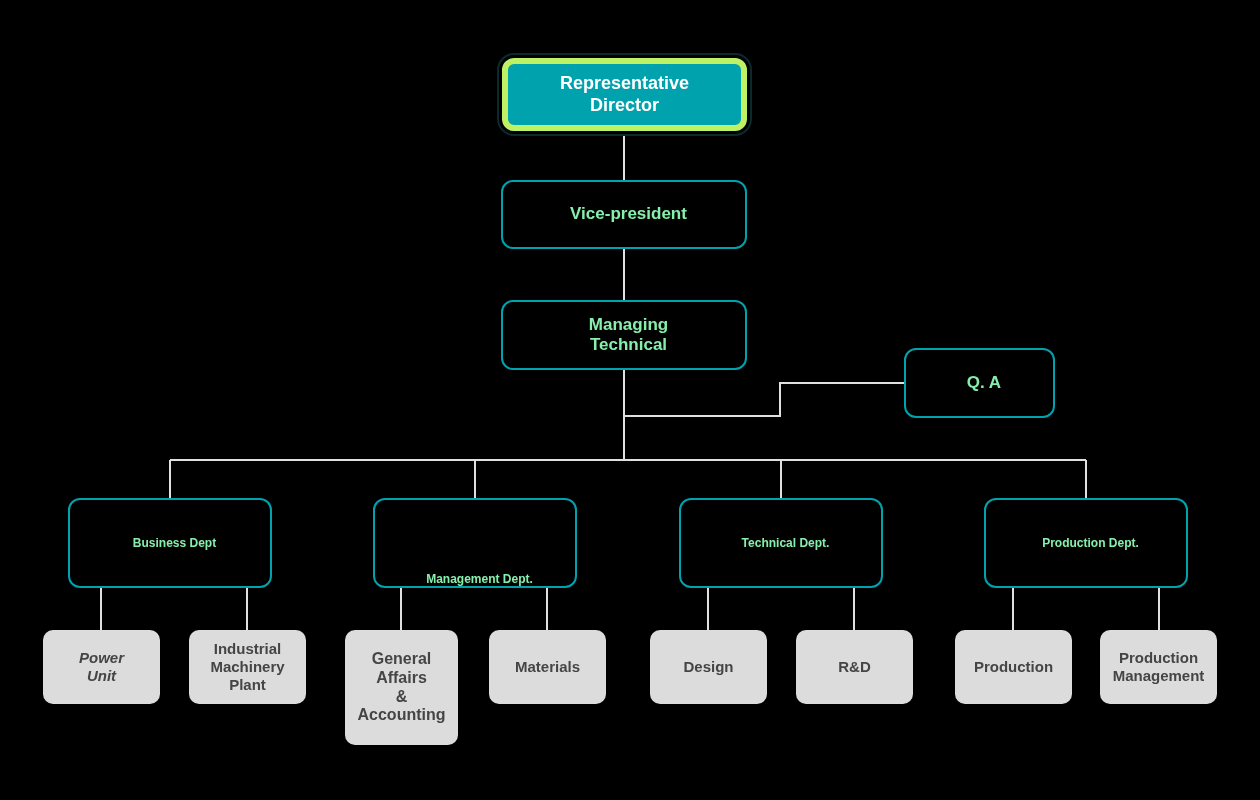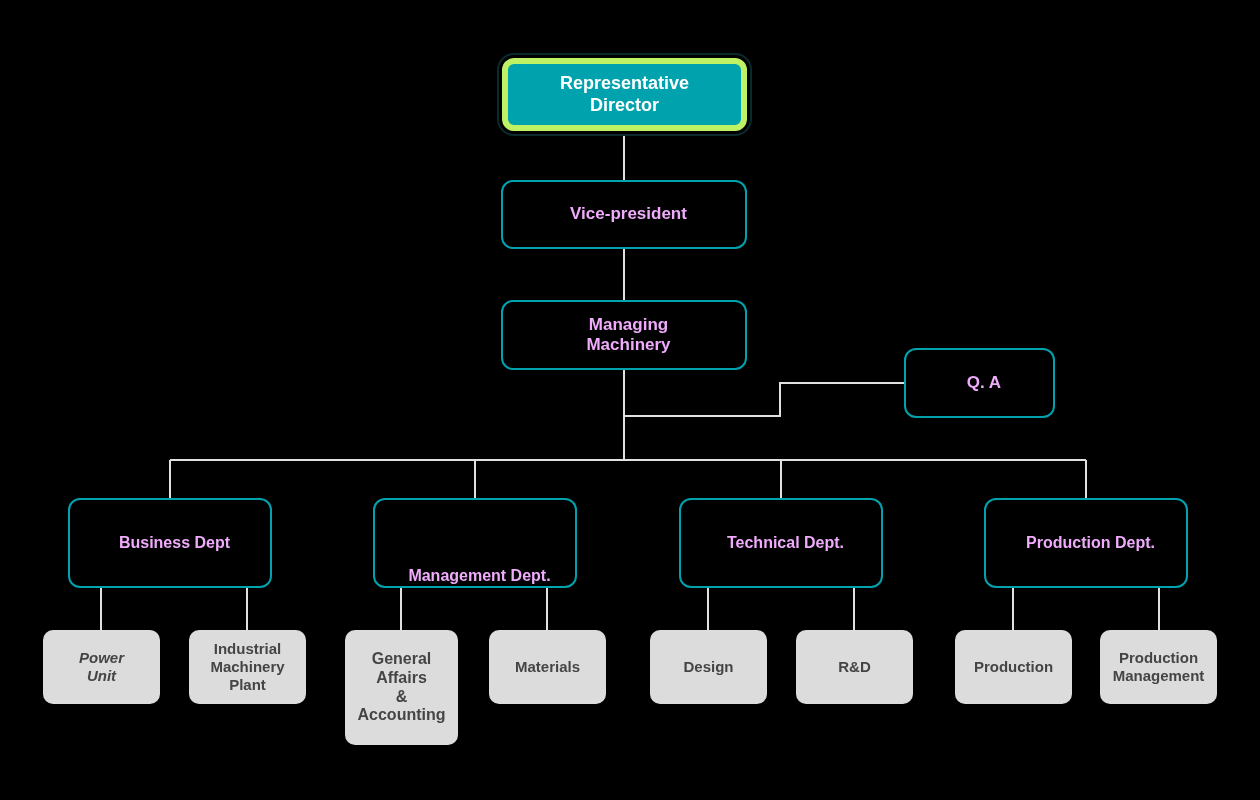--- a/index.html
+++ b/index.html
@@ -46,27 +46,27 @@
     border: 6px solid #bef264;
     color: #FFFFFF;
     font-size: 18px;
     font-weight: bold;
     box-shadow: 0 0 0 3px #000000, 0 0 0 5px #0b2a2c;
   }
   
   .node.level-outline {
     background: transparent;
     border: 2px solid #00A2AE;
-    color: #f0abfc;
+    color: #86efac;
     font-size: 17px;
     font-weight: bold;
     padding-left: 9px;
   }
   .node.level-outline.small {
-    font-size: 16px;
+    font-size: 12px;
   }
   
   .node.level-leaf {
     background: #DCDCDC;
     border: none;
     color: #454545;
     font-size: 15px;
     font-weight: bold;
     border-radius: 10px;
   }
@@ -114,21 +114,21 @@
     <span class="node-label">Representative
 Director</span>
   </div>
 
   <div class="node level-outline" style="left:501px; top:180px; width:246px; height:69px;">
     <span class="node-label">Vice-president</span>
   </div>
 
   <div class="node level-outline" style="left:501px; top:300px; width:246px; height:70px;">
     <span class="node-label">Managing
-Machinery</span>
+Technical</span>
   </div>
 
   <div class="node level-outline" style="left:904px; top:348px; width:151px; height:70px;">
     <span class="node-label">Q. A</span>
   </div>
 
   <div class="node level-outline small" style="left:68px; top:498px; width:204px; height:90px;">
     <span class="node-label">Business Dept</span>
   </div>
 

